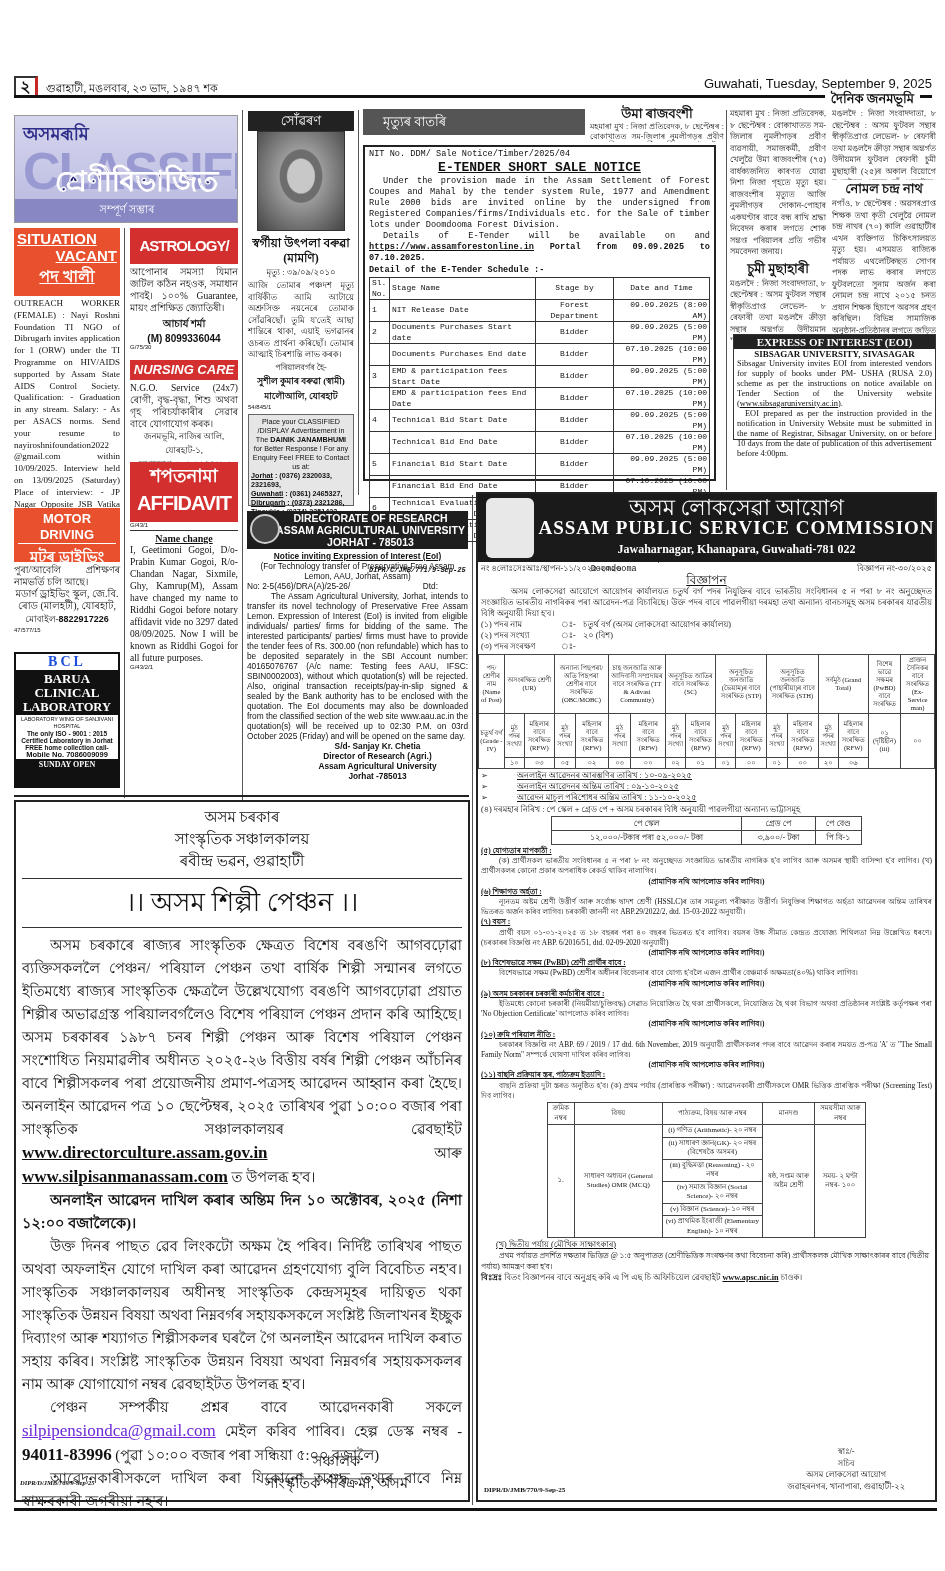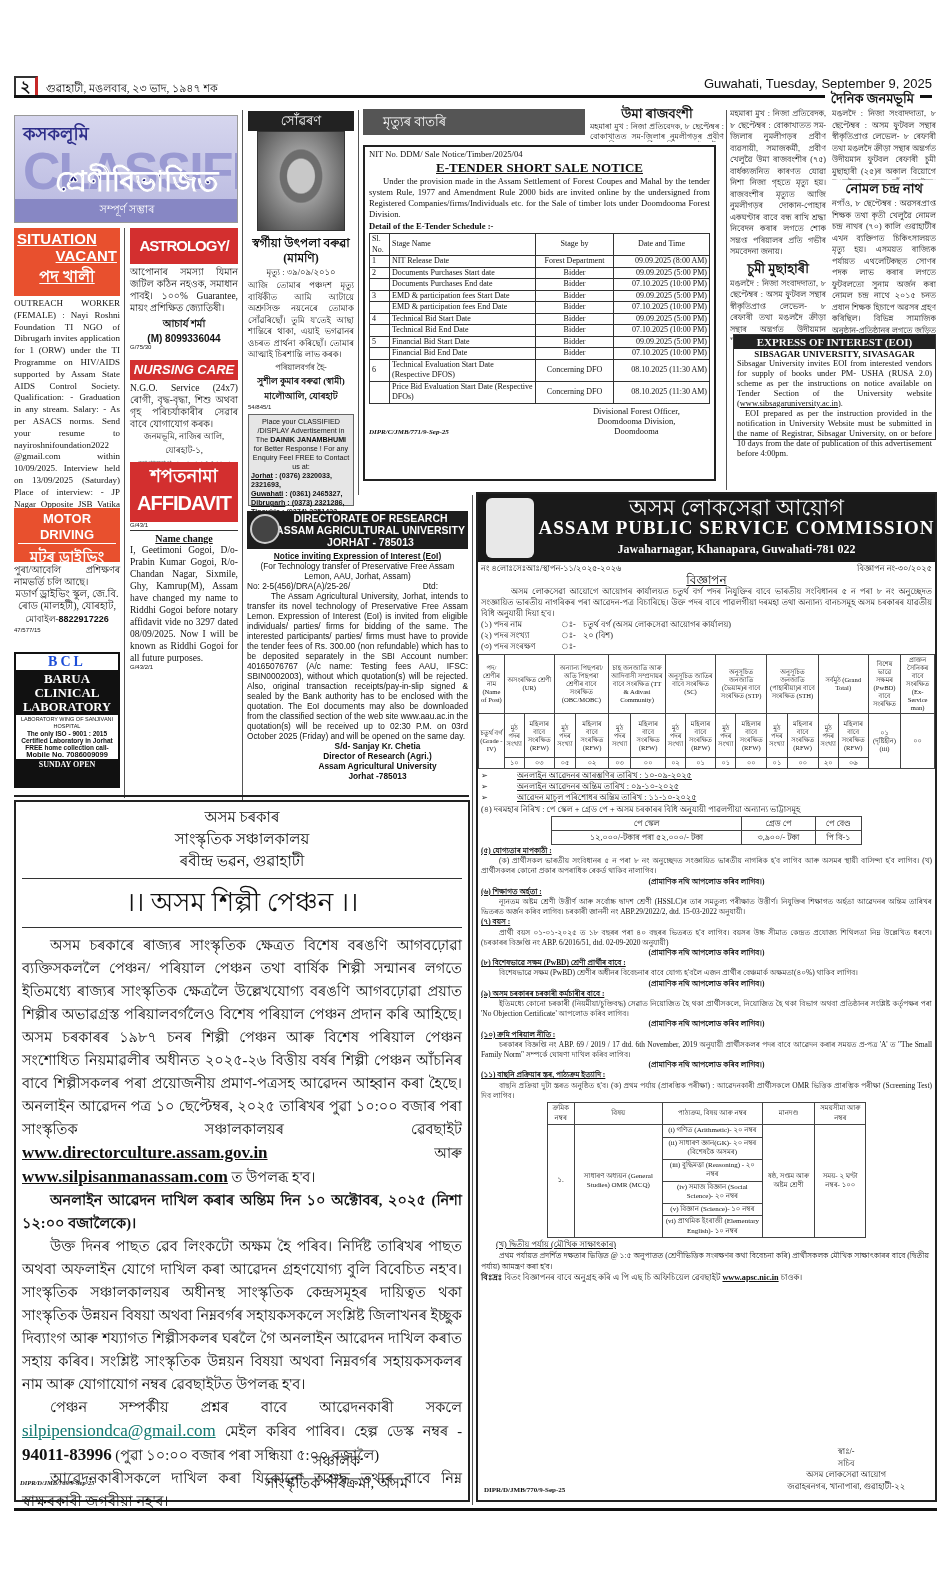--- a/index.html
+++ b/index.html
@@ -23,21 +23,21 @@
   #cls-sub { left: 0; bottom: 0; width: 224px; text-align: center; background: #8787c4; color: #fff; font-size: 11px; padding: 2px 0; }
   
   .redbox { background: #e8502e; color: #fff; font-family: "Liberation Sans", sans-serif; font-weight: bold; }
   .redbox2 { background: #d32f2f; color: #fff; font-family: "Liberation Sans", sans-serif; font-weight: bold; }
   .adtext { font-size: 9.5px; line-height: 12px; text-align: justify; }
   .code { font-size: 6px; font-family: "Liberation Sans", sans-serif; }
   
   #obit-title { left: 248px; top: 111px; width: 106px; height: 20px; background: #222; color: #fff; text-align: center; font-size: 13px; line-height: 20px; }
   #obit-photo { left: 257px; top: 131px; width: 88px; height: 100px; background: radial-gradient(ellipse at 50% 45%, #c8c8c8 0 22%, #6d6d6d 24% 34%, #9a9a9a 36%, #444 100%); border: 1px solid #333; }
   
-  #tender { left: 363px; top: 145px; width: 353px; height: 336px; border: 2px solid #222; padding: 2px 4px; font-size: 8.6px; line-height: 11px; }
+  #tender { left: 363px; top: 145px; width: 353px; height: 336px; border: 2px solid #222; padding: 2px 4px; font-size: 8.6px; line-height: 11px; font-family: Liberation Mono, monospace; }
   #tender table { width: 100%; border-collapse: collapse; font-size: 8px; line-height: 10.5px; }
   #tender td, #tender th { border: 1px solid #333; padding: 0 2px; font-weight: normal; }
   
   #death-hdr { left: 363px; top: 109px; width: 222px; height: 26px; background: #555; color: #fff; font-size: 13px; padding-left: 20px; line-height: 26px; }
   
   #eoi { left: 733px; top: 334px; width: 203px; height: 106px; border: 1px solid #333; font-size: 8.4px; line-height: 10px; }
   #eoi-title { background: #222; color: #fff; text-align: center; font-weight: bold; font-size: 11px; padding: 2px 0; }
   
   #aau { left: 247px; top: 511px; width: 221px; height: 278px; font-family: "Liberation Sans", sans-serif; font-size: 8.3px; line-height: 10px; }
   #aau-head { background: #1e1e1e; color: #fff; height: 38px; text-align: center; font-weight: bold; font-size: 10.5px; line-height: 12px; padding-top: 1px; padding-left: 26px; position: relative; }
@@ -61,21 +61,21 @@
 <div id="masthead" class="abs">
   <div id="page-num" class="abs">২</div>
   <div id="date-bn" class="abs">গুৱাহাটী, মঙলবাৰ, ২৩ ভাদ, ১৯৪৭ শক</div>
   <div id="date-en" class="abs">Guwahati, Tuesday, September 9, 2025</div>
   <div id="rule1" class="abs"></div>
   <div id="paper-name" class="abs">দৈনিক জনমভূমি</div>
 </div>
 
 <div id="cls-header" class="abs">
   <div id="cls-bg" class="abs">CLASSIFIEDS</div>
-  <div id="cls-top" class="abs">কসকলূমি</div>
+  <div id="cls-top" class="abs">অসমৰূমি</div>
   <div id="cls-main" class="abs">শ্রেণীবিভাজিত</div>
   <div id="cls-sub" class="abs">সম্পূৰ্ণ সম্ভাৰ</div>
 </div>
 
 <div class="abs vline" style="left:124px;top:228px;height:570px;"></div>
 <div class="abs vline" style="left:242px;top:110px;height:690px;"></div>
 <div class="abs vline" style="left:358px;top:110px;height:385px;"></div>
 <div class="abs vline" style="left:472px;top:495px;height:1010px;"></div>
 <div class="abs vline" style="left:726px;top:110px;height:380px;"></div>
 
@@ -182,20 +182,25 @@
 <div class="abs right-col" style="left:832px;top:108px;width:104px;height:232px;overflow:hidden;font-size:8px;line-height:11.5px;">
   <div style="height:72px;overflow:hidden;">মঙলদৈ : নিজা সংবাদদাতা, ৮ ছেপ্টেম্বৰ : অসম ফুটবল সন্থাৰ স্বীকৃতিপ্ৰাপ্ত লেভেল- ৮ ৰেফাৰী তথা মঙলদৈ ক্ৰীড়া সন্থাৰ অন্তৰ্গত উদীয়মান ফুটবল ৰেফাৰী চুমী মুছাহাৰী (২৫)ৰ অকাল বিয়োগে মঙলদৈত শোকৰ ছাঁ পেলাইছে। কেইদিনমান ধৰি বৃক্ক ৰোগত আক্ৰান্ত হৈ গুৱাহাটীৰ এখন ব্যক্তিগত খণ্ড চিকিৎসালয়ত চিকিৎসাধীন অৱস্থাত থকা চুমী মুছাহাৰীয়ে আজি পুৱা মৃত্যুক সাবটি লয়। তেওঁ মঙলদৈ ক্ৰীড়া সন্থাৰ হৈ জুনিয়ৰ আৰু ছিনিয়ৰ আন্তঃজিলা ফুটবল প্ৰতিযোগিতাত অংশগ্ৰহণ কৰিছিল।</div>
   <div style="font-size:13px;font-weight:bold;text-align:center;line-height:18px;">নোমল চন্দ্ৰ নাথ</div>
   <span>নগাঁও, ৮ ছেপ্টেম্বৰ : অৱসৰপ্ৰাপ্ত শিক্ষক তথা কৃতী খেলুৱৈ নোমল চন্দ্ৰ নাথৰ (৭০) কালি গুৱাহাটীৰ এখন ব্যক্তিগত চিকিৎসালয়ত মৃত্যু হয়। এসময়ত ৰাজ্যিক পৰ্যায়ত এথলেটিকছত সোণৰ পদক লাভ কৰাৰ লগতে ফুটবলতো সুনাম অৰ্জন কৰা নোমল চন্দ্ৰ নাথে ২০১৫ চনত প্ৰধান শিক্ষক হিচাপে অৱসৰ গ্ৰহণ কৰিছিল। বিভিন্ন সামাজিক অনুষ্ঠান-প্ৰতিষ্ঠানৰ লগতে জড়িত থকা নাথৰ মৃত্যুৰ সময়ত তেওঁ পত্নী, পুত্ৰ, জীয়ৰীৰ লগতে অগণন গুণমুগ্ধক ইহসংসাৰত এৰি থৈ যায়।</span>
 </div>
 
 <div id="tender" class="abs">
   <div>NIT No. DDM/ Sale Notice/Timber/2025/04</div>
   <div style="text-align:center;font-size:13px;font-weight:bold;text-decoration:underline;line-height:16px;">E-TENDER SHORT SALE NOTICE</div>
   <div style="text-indent:14px;text-align:justify;">Under the provision made in the Assam Settlement of Forest Coupes and Mahal by the tender system Rule, 1977 and Amendment Rule 2000 bids are invited online by the undersigned from Registered Companies/firms/Individuals etc. for the Sale of timber lots under Doomdooma Forest Division.</div>
+  <div style="text-indent:14px;text-align:justify;">
+    <span>Details of E-Tender will be available on and</span>
+    <a href="#" style="color:#111;font-weight:bold;">https://www.assamforestonline.in</a>
+    <b>Portal from 09.09.2025 to 07.10.2025.</b>
+  </div>
   <div style="font-weight:bold;margin:1px 0;">Detail of the E-Tender Schedule :-</div>
   <table>
     <thead>
       <tr>
         <th style="width:20px;text-align:left;">Sl. No.</th>
         <th style="text-align:left;">Stage Name</th>
         <th style="width:78px;">Stage by</th>
         <th style="width:96px;">Date and Time</th>
       </tr>
     </thead>
@@ -325,21 +330,21 @@
       <span>অসম চৰকাৰে ৰাজ্যৰ সাংস্কৃতিক ক্ষেত্ৰত বিশেষ বৰঙণি আগবঢ়োৱা ব্যক্তিসকললৈ পেঞ্চন/ পৰিয়াল পেঞ্চন তথা বাৰ্ষিক শিল্পী সন্মানৰ লগতে ইতিমধ্যে ৰাজ্যৰ সাংস্কৃতিক ক্ষেত্ৰলৈ উল্লেখযোগ্য বৰঙণি আগবঢ়োৱা প্ৰয়াত শিল্পীৰ অভাৱগ্ৰস্ত পৰিয়ালবৰ্গলৈও বিশেষ পৰিয়াল পেঞ্চন প্ৰদান কৰি আহিছে। অসম চৰকাৰৰ ১৯৮৭ চনৰ শিল্পী পেঞ্চন আৰু বিশেষ পৰিয়াল পেঞ্চন সংশোধিত নিয়মাৱলীৰ অধীনত ২০২৫-২৬ বিত্তীয় বৰ্ষৰ শিল্পী পেঞ্চন আঁচনিৰ বাবে শিল্পীসকলৰ পৰা প্ৰয়োজনীয় প্ৰমাণ-পত্ৰসহ আৱেদন আহ্বান কৰা হৈছে। অনলাইন আৱেদন পত্ৰ ১০ ছেপ্টেম্বৰ, ২০২৫ তাৰিখৰ পুৱা ১০:০০ বজাৰ পৰা সাংস্কৃতিক সঞ্চালকালয়ৰ ৱেবছাইট</span>
       <a href="#" style="color:#111;font-weight:bold;font-size:17px;">www.directorculture.assam.gov.in</a>
       <span>আৰু</span>
       <a href="#" style="color:#111;font-weight:bold;font-size:17px;">www.silpisanmanassam.com</a>
       <span>ত উপলব্ধ হ'ব।</span>
     </div>
     <div style="text-indent:28px;font-weight:bold;">অনলাইন আৱেদন দাখিল কৰাৰ অন্তিম দিন ১০ অক্টোবৰ, ২০২৫ (নিশা ১২:০০ বজালৈকে)।</div>
     <div style="text-indent:28px;">উক্ত দিনৰ পাছত ৱেব লিংকটো অক্ষম হৈ পৰিব। নিৰ্দিষ্ট তাৰিখৰ পাছত অথবা অফলাইন যোগে দাখিল কৰা আৱেদন গ্ৰহণযোগ্য বুলি বিবেচিত নহ'ব। সাংস্কৃতিক সঞ্চালকালয়ৰ অধীনস্থ সাংস্কৃতিক কেন্দ্ৰসমূহৰ দায়িত্বত থকা সাংস্কৃতিক উন্নয়ন বিষয়া অথবা নিম্নবৰ্গৰ সহায়কসকলে সংশ্লিষ্ট জিলাখনৰ ইচ্ছুক দিব্যাংগ আৰু শয্যাগত শিল্পীসকলৰ ঘৰলৈ গৈ অনলাইন আৱেদন দাখিল কৰাত সহায় কৰিব। সংশ্লিষ্ট সাংস্কৃতিক উন্নয়ন বিষয়া অথবা নিম্নবৰ্গৰ সহায়কসকলৰ নাম আৰু যোগাযোগ নম্বৰ ৱেবছাইটত উপলব্ধ হ'ব।</div>
     <div style="text-indent:28px;">
       <span>পেঞ্চন সম্পৰ্কীয় প্ৰশ্নৰ বাবে আৱেদনকাৰী সকলে</span>
-      <a href="#" style="color:#0f766e;font-size:17px;">silpipensiondca@gmail.com</a>
+      <a href="#" style="color:#6d28d9;font-size:17px;">silpipensiondca@gmail.com</a>
       <span>মেইল কৰিব পাৰিব। হেল্প ডেস্ক নম্বৰ -</span>
       <b style="font-size:17px;">94011-83996</b>
       <span>(পুৱা ১০:০০ বজাৰ পৰা সন্ধিয়া ৫:০০ বজালৈ)</span>
     </div>
     <div style="text-indent:28px;">আৱেদনকাৰীসকলে দাখিল কৰা যিকোনো অশুদ্ধ তথ্যৰ বাবে নিম্ন স্বাক্ষৰকাৰী জগৰীয়া নহ'ব।</div>
   </div>
   <div style="position:absolute;left:0;bottom:4px;width:100%;height:46px;">
     <div style="position:absolute;right:60px;top:0;text-align:center;line-height:22px;">
       <div>সঞ্চালক</div>
       <div>সাংস্কৃতিক পৰিক্ৰমা, অসম</div>

